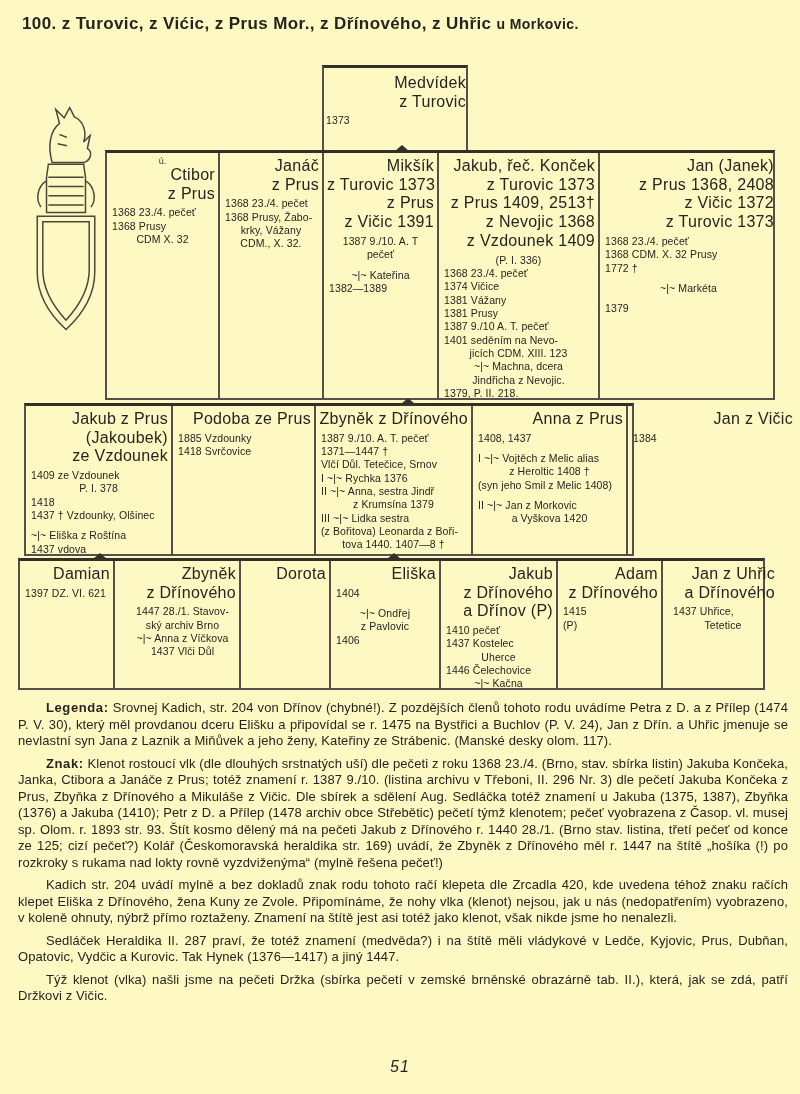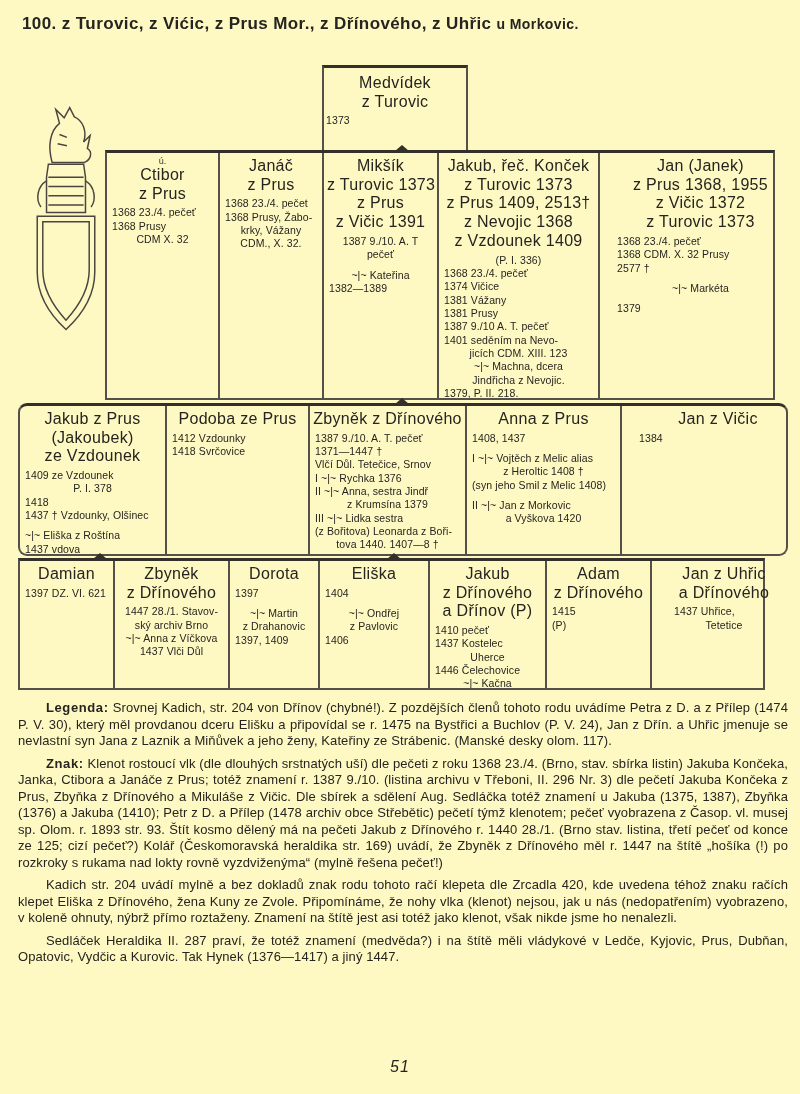--- a/index.html
+++ b/index.html
@@ -14,25 +14,25 @@
   
   .crest{position:absolute; left:24px; top:103px; width:84px; height:232px;}
   .crest svg{width:100%; height:100%;}
   .crest path, .crest line, .crest rect, .crest ellipse{stroke:#4a463f; fill:none; stroke-width:1.6;}
   
   .tbl{position:absolute; display:flex; align-items:stretch;
        border-top:3px solid #33302a; border-bottom:2px solid #55504a;
        border-left:2px solid #55504a; border-right:2px solid #55504a;
        box-sizing:border-box; background:transparent;}
   .box{box-sizing:border-box; border-right:2px solid #55504a; padding:4px 3px 2px 3px; overflow:hidden; position:relative;}
-  .box:last-child{border-right:none;margin-left:12px;}
+  .box:last-child{border-right:none;}
   .rootbox{position:absolute; left:322px; top:65px; width:146px; height:85px;
        border-top:3px solid #33302a; border-left:2px solid #55504a; border-right:2px solid #55504a;
        box-sizing:border-box; padding-top:6px;}
-  .bt{font-size:16px; line-height:1.17; text-align:center; letter-spacing:.3px; white-space:nowrap;}
+  .bt{font-size:16px; line-height:1.17; text-align:right; letter-spacing:.3px; white-space:nowrap;}
   .pre{font-size:9px; text-align:center; line-height:1; color:#3a3732;}
   .bd{margin-top:3px;}
   .dl{font-size:10.5px; line-height:1.27; text-align:left; padding-left:2px; white-space:nowrap; letter-spacing:.1px;}
   .dl.c{text-align:center; padding-left:0;}
   .dl.gap{height:7px;}
   .caret{position:absolute; top:-8px; width:0; height:0;
          border-left:7px solid transparent; border-right:7px solid transparent;
          border-bottom:6px solid #33302a;}
   
   .paras{position:absolute; left:18px; top:700px; width:770px;}
@@ -127,54 +127,54 @@
             <div class="dl l">1387 9./10 A. T. pečeť</div>
             <div class="dl l">1401 seděním na Nevo-</div>
             <div class="dl c">jicích CDM. XIII. 123</div>
             <div class="dl c">~|~ Machna, dcera</div>
             <div class="dl c">Jindřicha z Nevojic.</div>
             <div class="dl l">1379, P. II. 218.</div>
           </div>
         </div>
         <div class="box" style="width: 177px; flex: 0 0 177px;">
           <div class="bt">Jan (Janek)</div>
-          <div class="bt">z Prus 1368, 1955</div>
+          <div class="bt">z Prus 1368, 2408</div>
           <div class="bt">z Vičic 1372</div>
           <div class="bt">z Turovic 1373</div>
           <div class="bd">
             <div class="dl l">1368 23./4. pečeť</div>
             <div class="dl l">1368 CDM. X. 32 Prusy</div>
-            <div class="dl l">2577 †</div>
+            <div class="dl l">1772 †</div>
             <div class="dl l gap"></div>
             <div class="dl c">~|~ Markéta</div>
             <div class="dl l gap"></div>
             <div class="dl l">1379</div>
           </div>
         </div>
       </div>
-      <div class="tbl" style="left: 18px; top: 403px; width: 770px; height: 153px; border-radius: 9px;">
+      <div class="tbl" style="left: 24px; top: 403px; width: 610px; height: 153px;">
         <div class="caret" style="left: 375px;"></div>
         <div class="box" style="width: 147px; flex: 0 0 147px;">
           <div class="bt">Jakub z Prus</div>
           <div class="bt">(Jakoubek)</div>
           <div class="bt">ze Vzdounek</div>
           <div class="bd">
             <div class="dl l">1409 ze Vzdounek</div>
             <div class="dl c">P. I. 378</div>
             <div class="dl l">1418</div>
             <div class="dl l">1437 † Vzdounky, Olšinec</div>
             <div class="dl l gap"></div>
             <div class="dl l">~|~  Eliška z Roštína</div>
             <div class="dl l">1437 vdova</div>
           </div>
         </div>
         <div class="box" style="width: 143px; flex: 0 0 143px;">
           <div class="bt">Podoba ze Prus</div>
           <div class="bd">
-            <div class="dl l">1412 Vzdounky</div>
+            <div class="dl l">1885 Vzdounky</div>
             <div class="dl l">1418 Svrčovice</div>
           </div>
         </div>
         <div class="box" style="width: 157px; flex: 0 0 157px;">
           <div class="bt">Zbyněk z Dřínového</div>
           <div class="bd">
             <div class="dl l">1387 9./10. A. T. pečeť</div>
             <div class="dl l">1371—1447 †</div>
             <div class="dl l">Vlčí Důl. Tetečice, Srnov</div>
             <div class="dl l">I ~|~ Rychka 1376</div>
@@ -207,39 +207,32 @@
       </div>
       <div class="tbl" style="left: 18px; top: 558px; width: 747px; height: 132px;">
         <div class="caret" style="left: 73px;"></div>
         <div class="caret" style="left: 367px;"></div>
         <div class="box" style="width: 95px; flex: 0 0 95px;">
           <div class="bt">Damian</div>
           <div class="bd">
             <div class="dl l">1397 DZ. VI. 621</div>
           </div>
         </div>
-        <div class="box" style="width: 115px; flex: 0 0 115px;">
+        <div class="box" style="width: 115px; flex: 0 0 115px; margin-left: 11px;">
           <div class="bt">Zbyněk</div>
           <div class="bt">z Dřínového</div>
           <div class="bd">
             <div class="dl c">1447 28./1. Stavov-</div>
             <div class="dl c">ský archiv Brno</div>
             <div class="dl c">~|~ Anna z Víčkova</div>
             <div class="dl c">1437 Vlči Důl</div>
           </div>
         </div>
         <div class="box" style="width: 90px; flex: 0 0 90px;">
           <div class="bt">Dorota</div>
-          <div class="bd">
-            <div class="dl l">1397</div>
-            <div class="dl l gap"></div>
-            <div class="dl c">~|~ Martin</div>
-            <div class="dl c">z Drahanovic</div>
-            <div class="dl l">1397, 1409</div>
-          </div>
         </div>
         <div class="box" style="width: 110px; flex: 0 0 110px;">
           <div class="bt">Eliška</div>
           <div class="bd">
             <div class="dl l">1404</div>
             <div class="dl l gap"></div>
             <div class="dl c">~|~ Ondřej</div>
             <div class="dl c">z Pavlovic</div>
             <div class="dl l">1406</div>
           </div>
@@ -273,17 +266,18 @@
           </div>
         </div>
       </div>
     </div>
 
   <div class="paras">
     <p><b>Legenda:</b><span> Srovnej Kadich, str. 204 von Dřínov (chybné!). Z pozdějších členů tohoto rodu uvádíme Petra z D. a z Přílep (1474 P. V. 30), který měl provdanou dceru Elišku a připovídal se r. 1475 na Bystřici a Buchlov (P. V. 24), Jan z Dřín. a Uhřic jmenuje se nevlastní syn Jana z Laznik a Miňůvek a jeho ženy, Kateřiny ze Strábenic. (Manské desky olom. 117).</span></p>
     <p><b>Znak:</b><span> Klenot rostoucí vlk (dle dlouhých srstnatých uší) dle pečeti z roku 1368 23./4. (Brno, stav. sbírka listin) Jakuba Končeka, Janka, Ctibora a Janáče z Prus; totéž znamení r. 1387 9./10. (listina archivu v Třeboni, II. 296 Nr. 3) dle pečetí Jakuba Končeka z Prus, Zbyňka z Dřínového a Mikuláše z Vičic. Dle sbírek a sdělení Aug. Sedláčka totéž znamení u Jakuba (1375, 1387), Zbyňka (1376) a Jakuba (1410); Petr z D. a Přílep (1478 archiv obce Střebětic) pečetí týmž klenotem; pečeť vyobrazena z Časop. vl. musej sp. Olom. r. 1893 str. 93. Štít kosmo dělený má na pečeti Jakub z Dřínového r. 1440 28./1. (Brno stav. listina, třetí pečeť od konce ze 125; cizí pečeť?) Kolář (Českomoravská heraldika str. 169) uvádí, že Zbyněk z Dřínového měl r. 1447 na štítě „hošíka (!) po rozkroky s rukama nad lokty rovně vyzdviženýma“ (mylně řešena pečeť!)</span></p>
     <p><span>Kadich str. 204 uvádí mylně a bez dokladů znak rodu tohoto račí klepeta dle Zrcadla 420, kde uvedena téhož znaku račích klepet Eliška z Dřínového, žena Kuny ze Zvole. Připomínáme, že nohy vlka (klenot) nejsou, jak u nás (nedopatřením) vyobrazeno, v koleně ohnuty, nýbrž přímo roztaženy. Znamení na štítě jest asi totéž jako klenot, však nikde jsme ho nenalezli.</span></p>
     <p><span>Sedláček Heraldika II. 287 praví, že totéž znamení (medvěda?) i na štítě měli vládykové v Ledče, Kyjovic, Prus, Dubňan, Opatovic, Vydčic a Kurovic. Tak Hynek (1376—1417) a jiný 1447.</span></p>
+    <p><span>Týž klenot (vlka) našli jsme na pečeti Držka (sbírka pečetí v zemské brněnské obrazárně tab. II.), která, jak se zdá, patří Držkovi z Vičic.</span></p>
   </div>
 
   <div class="pagenum">51</div>
 
 </div>
 
 </body></html>

